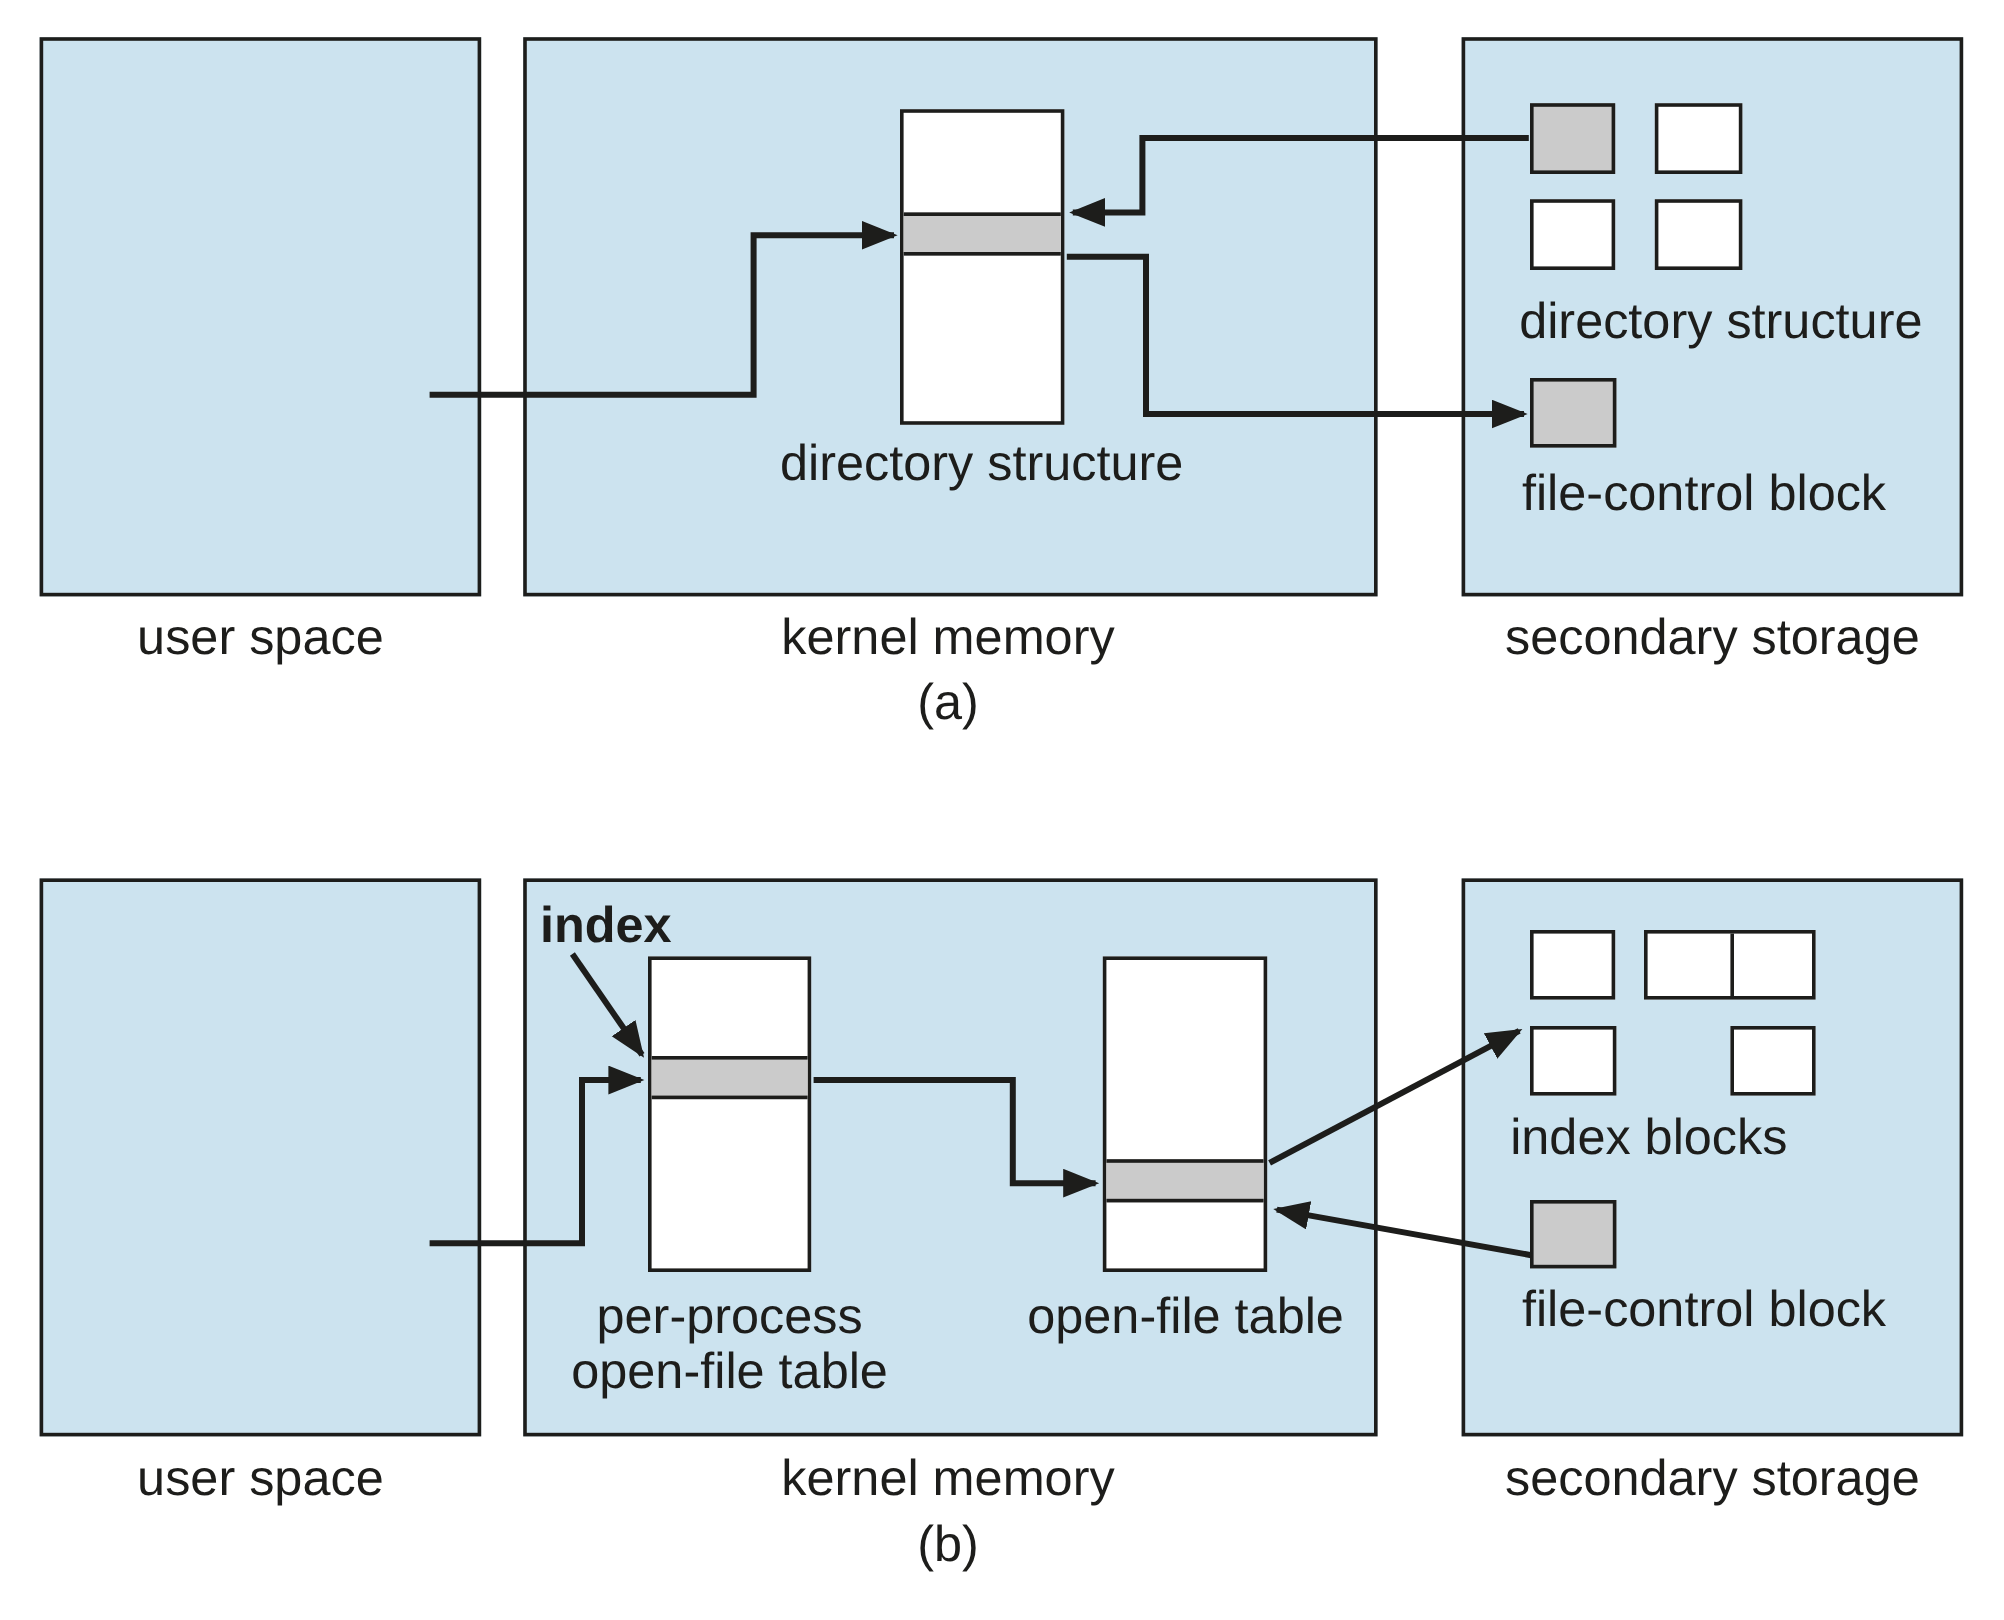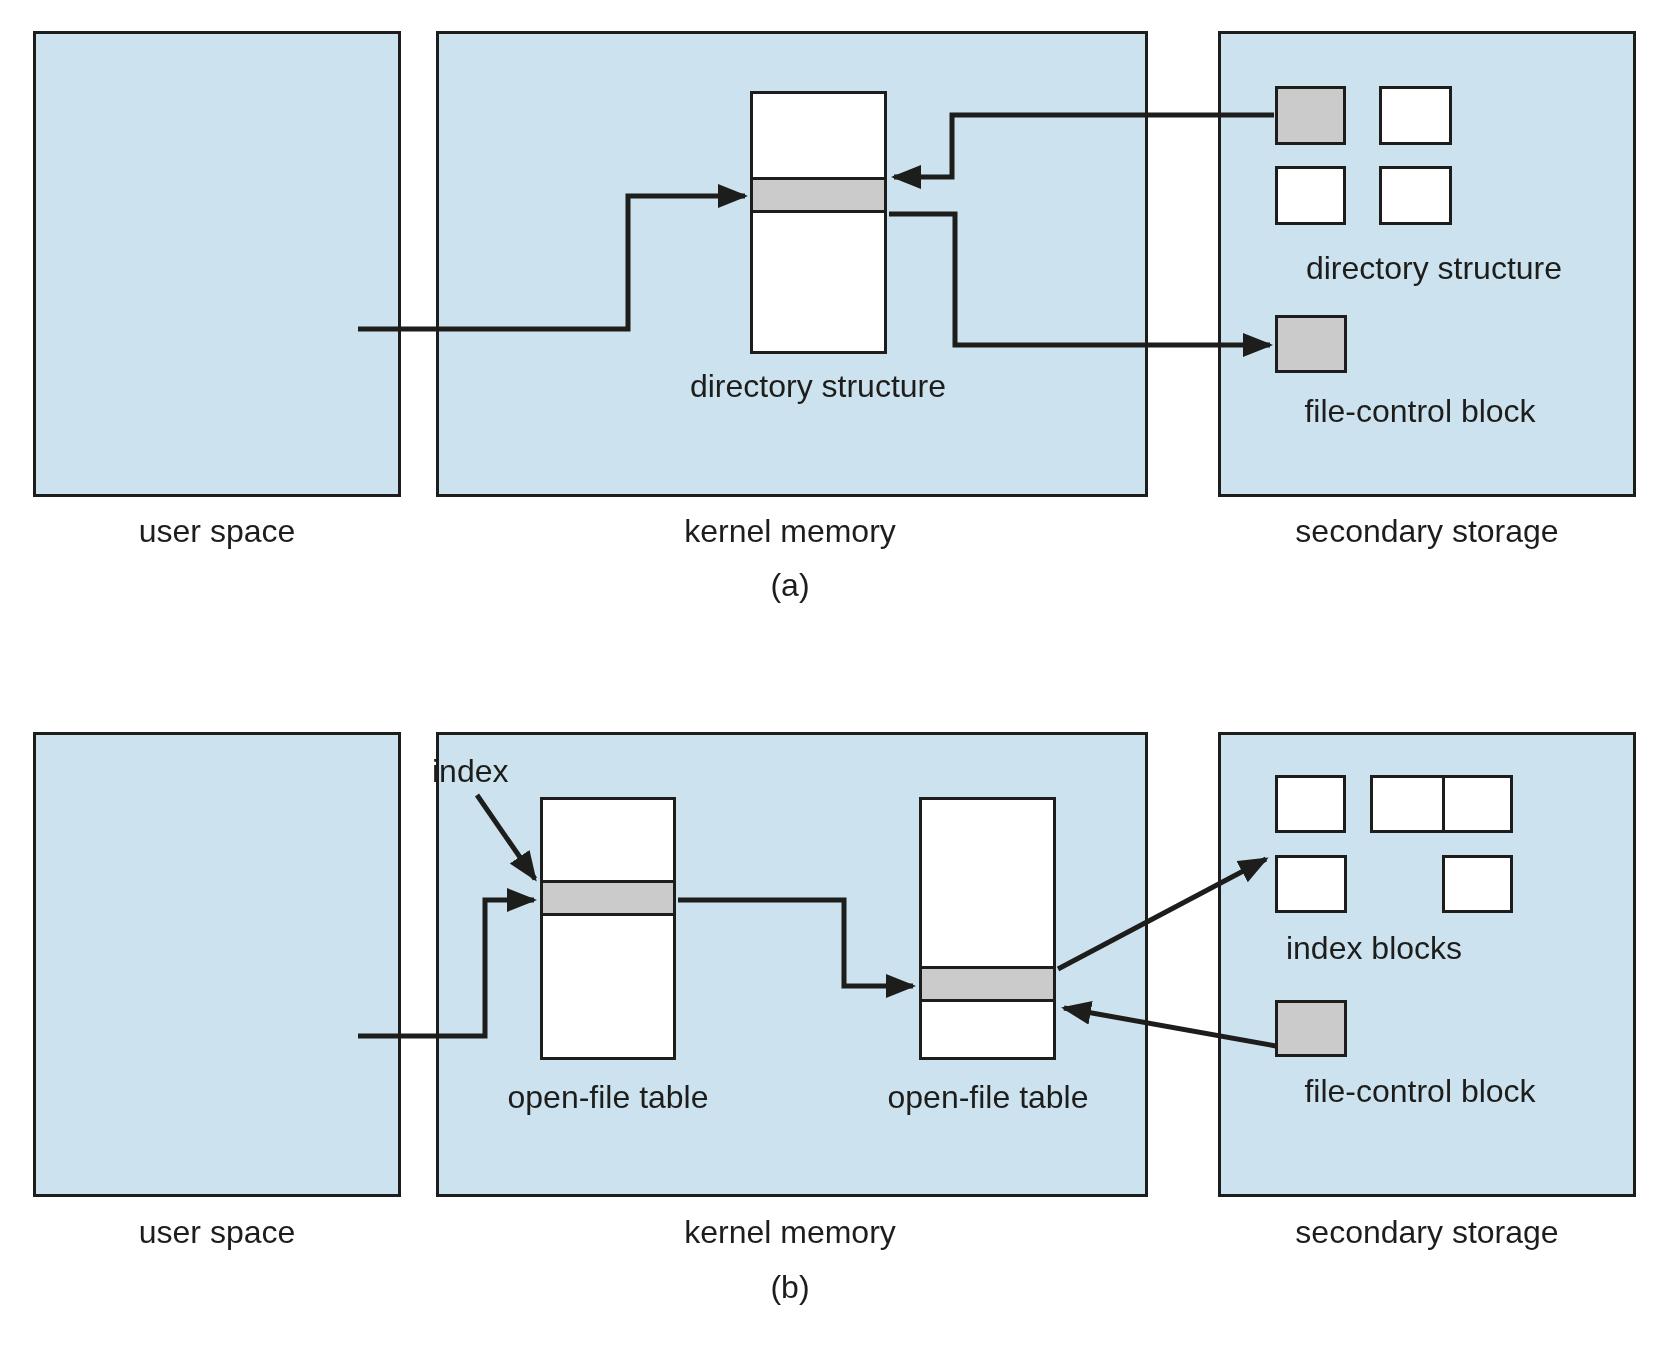--- a/index.html
+++ b/index.html
@@ -14,21 +14,21 @@
   #canvas{position:relative;width:1670px;height:1350px;background:var(--paper);overflow:hidden;}
 
   .panel{position:absolute;background:var(--panel-fill);border:3px solid var(--ink);}
   .table{position:absolute;background:#ffffff;border:3px solid var(--ink);}
   .hrow{position:absolute;left:0;right:0;height:36px;background:var(--row-fill);
         border-top:3px solid var(--ink);border-bottom:3px solid var(--ink);}
   .cell{position:absolute;background:#ffffff;border:3px solid var(--ink);}
   .cell.gray{background:var(--row-fill);}
   .divider{position:absolute;top:0;bottom:0;width:3px;background:var(--ink);}
 
-  .lbl{position:absolute;font-size:32px;line-height:46px;text-align:center;
+  .lbl{position:absolute;font-size:42px;line-height:46px;text-align:center;
        color:var(--ink);white-space:nowrap;}
   .lbl.left{text-align:left;}
   .lbl.twoline{line-height:46px;white-space:normal;}
 
   #arrows{position:absolute;left:0;top:0;width:1670px;height:1350px;pointer-events:none;}
   #arrows path{fill:none;stroke:var(--ink);stroke-width:5;}
 </style>
 </head>
 <body>
 
@@ -56,26 +56,27 @@
   <div class="lbl" style="left:17px;top:508px;width:400px;">user space</div>
   <div class="lbl" style="left:590px;top:508px;width:400px;">kernel memory</div>
   <div class="lbl" style="left:1227px;top:508px;width:400px;">secondary storage</div>
   <div class="lbl" style="left:690px;top:562px;width:200px;">(a)</div>
 
   <div class="panel" style="left:33px;top:732px;width:368px;height:465px;"></div>
   <div class="panel" style="left:436px;top:732px;width:712px;height:465px;"></div>
   <div class="panel" style="left:1218px;top:732px;width:418px;height:465px;"></div>
 
 
-  <div class="lbl left" style="left:432px;top:748px;width:160px;">index</div>
+  <div class="lbl left" style="left:450px;top:748px;width:160px;font-weight:bold;">index</div>
 
   <div class="table" style="left:540px;top:797px;width:136px;height:263px;">
     <div class="hrow" style="top:80px;"></div>
   </div>
   <div class="lbl twoline" style="left:408px;top:1074px;width:400px;">
+    <div>per-process</div>
     <div>open-file table</div>
   </div>
 
   <div class="table" style="left:919px;top:797px;width:137px;height:263px;">
     <div class="hrow" style="top:166px;"></div>
   </div>
   <div class="lbl twoline" style="left:788px;top:1074px;width:400px;">
     <div>open-file table</div>
   </div>
 

